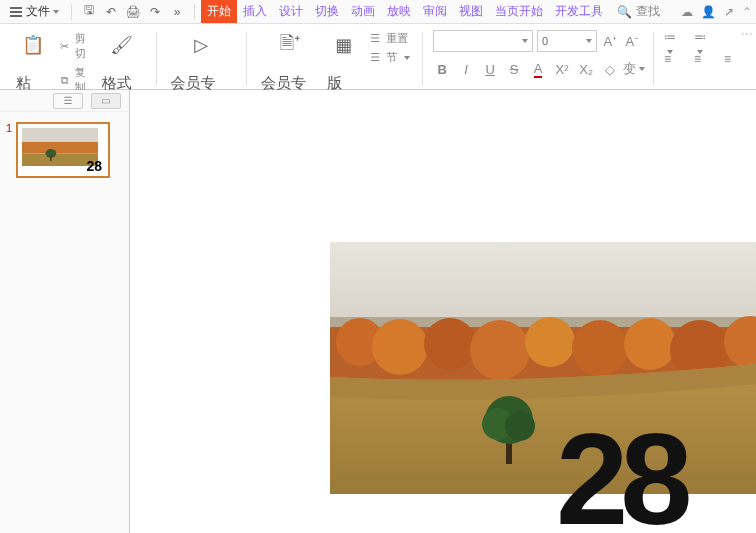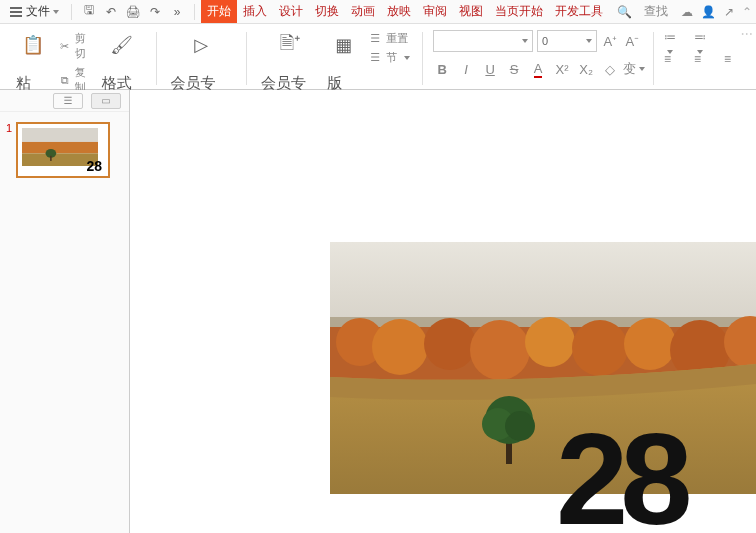--- a/index.html
+++ b/index.html
@@ -4,21 +4,21 @@
 <style>
   * { box-sizing: border-box; margin: 0; padding: 0; font-family: "Microsoft YaHei", Arial, sans-serif; }
   body { width: 756px; height: 533px; background: #fff; overflow: hidden; font-size: 12px; color: #333; }
   
   .menubar { height: 24px; display: flex; align-items: center; border-bottom: 1px solid #e0e0e0; background: #fafafa; padding: 0 4px; }
   .menubar .file-btn { display: flex; align-items: center; padding: 0 6px; cursor: pointer; }
   .menubar .file-btn .ham { display:inline-block; width:12px; height:10px; background: linear-gradient(#666,#666) 0 0/100% 2px no-repeat, linear-gradient(#666,#666) 0 4px/100% 2px no-repeat, linear-gradient(#666,#666) 0 8px/100% 2px no-repeat; margin-right:4px;}
   .menubar .sep { width:1px; height:16px; background:#ddd; margin:0 6px; }
   .menubar .qicon { width:22px; text-align:center; color:#666; cursor:pointer; }
   .menubar .tabs { display:flex; height:100%; }
-  .menubar .tab { padding: 0 6px; height:100%; display:flex; align-items:center; cursor:pointer; color:#b91c1c; }
+  .menubar .tab { padding: 0 6px; height:100%; display:flex; align-items:center; cursor:pointer; color:#8b5cf6; }
   .menubar .tab.active { background:#f25022; color:#fff; }
   .menubar .search { display:flex; align-items:center; margin-left:8px; color:#888; }
   .menubar .right { margin-left:auto; display:flex; align-items:center; gap:8px; color:#888; }
   .caret { display:inline-block; width:0;height:0;border-left:3px solid transparent;border-right:3px solid transparent;border-top:4px solid #888; margin-left:3px; vertical-align:middle;}
   
   .ribbon { height: 66px; border-bottom: 1px solid #ccc; background:#fff; display:flex; padding: 4px 6px 0; }
   .ribbon .group { display:flex; align-items:flex-start; padding: 2px 6px; }
   .ribbon .vsep { width:1px; background:#e0e0e0; margin: 4px 4px; align-self:stretch; }
   .big-btn { display:flex; flex-direction:column; align-items:center; justify-content:flex-start; padding:2px 4px; cursor:pointer; color:#555; }
   .big-btn .icon { height:26px; display:flex; align-items:center; justify-content:center; font-size:18px; color:#666; }
@@ -78,21 +78,21 @@
     <div class="tab">切换</div>
     <div class="tab">动画</div>
     <div class="tab">放映</div>
     <div class="tab">审阅</div>
     <div class="tab">视图</div>
     <div class="tab">当页开始</div>
     <div class="tab">开发工具</div>
   </div>
   <div class="search">
     <span>🔍</span>
-    <span style="margin-left:12px;">查找</span>
+    <span style="margin-left:4px;">查找</span>
   </div>
   <div class="right">
     <span>☁</span>
     <span>👤</span>
     <span>↗</span>
     <span style="color:#aaa;">⌃</span>
   </div>
 </div>
 
 <div class="ribbon">

